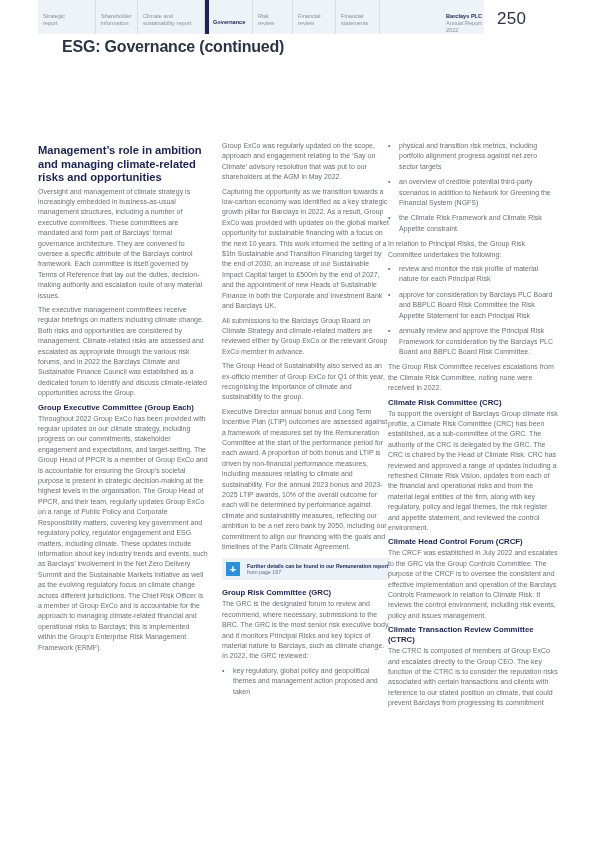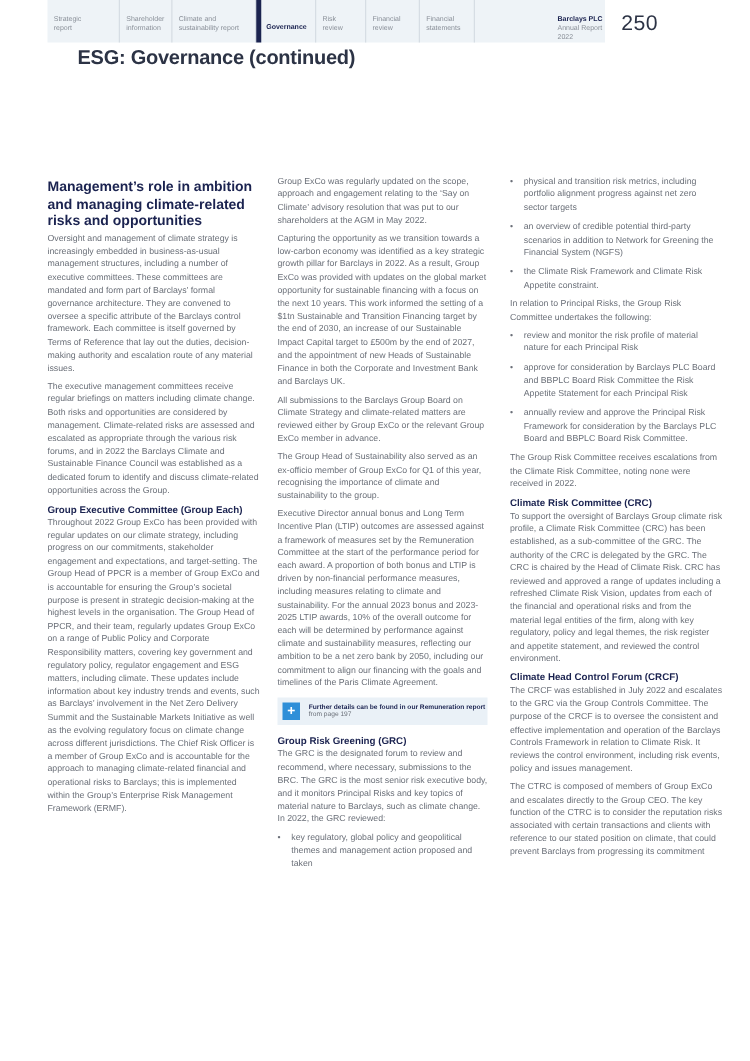--- a/index.html
+++ b/index.html
@@ -27,21 +27,21 @@
   .page-num {
     position: absolute; left: 459px; top: 9px; font-size: 17px; color: #2c3345; letter-spacing: 0.3px;
   }
   .title {
     position: absolute; left: 38px; top: 38px; font-size: 16px; color: #2c3345; letter-spacing: -0.2px; margin-left: 24px;
   }
 
   .col { position: absolute; top: 143px; font-size: 7px; line-height: 10.4px; color: #6a6f78; }
   .col1 { left: 38px; width: 170px; top: 144px; }
   .col2 { left: 222px; width: 168px; top: 141px; }
-  .col3 { left: 408px; width: 170px; top: 141px; }
+  .col3 { left: 388px; width: 170px; top: 141px; }
 
   .h-main { font-size: 11.2px; line-height: 13.5px; color: #1b2350; font-weight: bold; margin-bottom: 2px; }
   .h-sub { font-size: 7.8px; line-height: 10px; color: #1b2350; font-weight: bold; margin: 3px 0 1px; }
   .para { margin-bottom: 4px; }
   ul.bullets { list-style: none; margin: 0 0 5px 0; }
   ul.bullets li { position: relative; padding-left: 11px; margin-bottom: 5px; }
   ul.bullets li::before { content: "•"; position: absolute; left: 0; top: 0; color: #6a6f78; }
 
   .callout {
     display: flex; align-items: center; background: #eaf1f7; margin: 6px 0 8px; height: 22px;
@@ -90,21 +90,21 @@
 <section class="col col2">
   <p class="para">Group ExCo was regularly updated on the scope, approach and engagement relating to the ‘Say on Climate’ advisory resolution that was put to our shareholders at the AGM in May 2022.</p>
   <p class="para">Capturing the opportunity as we transition towards a low-carbon economy was identified as a key strategic growth pillar for Barclays in 2022. As a result, Group ExCo was provided with updates on the global market opportunity for sustainable financing with a focus on the next 10 years. This work informed the setting of a $1tn Sustainable and Transition Financing target by the end of 2030, an increase of our Sustainable Impact Capital target to £500m by the end of 2027, and the appointment of new Heads of Sustainable Finance in both the Corporate and Investment Bank and Barclays UK.</p>
   <p class="para">All submissions to the Barclays Group Board on Climate Strategy and climate-related matters are reviewed either by Group ExCo or the relevant Group ExCo member in advance.</p>
   <p class="para">The Group Head of Sustainability also served as an ex-officio member of Group ExCo for Q1 of this year, recognising the importance of climate and sustainability to the group.</p>
   <p class="para">Executive Director annual bonus and Long Term Incentive Plan (LTIP) outcomes are assessed against a framework of measures set by the Remuneration Committee at the start of the performance period for each award. A proportion of both bonus and LTIP is driven by non-financial performance measures, including measures relating to climate and sustainability. For the annual 2023 bonus and 2023-2025 LTIP awards, 10% of the overall outcome for each will be determined by performance against climate and sustainability measures, reflecting our ambition to be a net zero bank by 2050, including our commitment to align our financing with the goals and timelines of the Paris Climate Agreement.</p>
   <div class="callout">
     <span class="callout-icon">+</span>
     <span class="callout-text"><span>Further details can be found in our Remuneration report</span><span class="light"> from page 197</span></span>
   </div>
-  <h3 class="h-sub">Group Risk Greening (GRC)</h3>
+  <h3 class="h-sub">Group Risk Committee (GRC)</h3>
   <p class="para">The GRC is the designated forum to review and recommend, where necessary, submissions to the BRC. The GRC is the most senior risk executive body, and it monitors Principal Risks and key topics of material nature to Barclays, such as climate change. In 2022, the GRC reviewed:</p>
   <ul class="bullets">
     <li>key regulatory, global policy and geopolitical themes and management action proposed and taken</li>
   </ul>
 </section>
 
 <section class="col col3">
   <ul class="bullets">
     <li>physical and transition risk metrics, including portfolio alignment progress against net zero sector targets</li>
     <li>an overview of credible potential third-party scenarios in addition to Network for Greening the Financial System (NGFS)</li>
@@ -114,14 +114,15 @@
   <ul class="bullets">
     <li>review and monitor the risk profile of material nature for each Principal Risk</li>
     <li>approve for consideration by Barclays PLC Board and BBPLC Board Risk Committee the Risk Appetite Statement for each Principal Risk</li>
     <li>annually review and approve the Principal Risk Framework for consideration by the Barclays PLC Board and BBPLC Board Risk Committee.</li>
   </ul>
   <p class="para">The Group Risk Committee receives escalations from the Climate Risk Committee, noting none were received in 2022.</p>
   <h3 class="h-sub">Climate Risk Committee (CRC)</h3>
   <p class="para">To support the oversight of Barclays Group climate risk profile, a Climate Risk Committee (CRC) has been established, as a sub-committee of the GRC. The authority of the CRC is delegated by the GRC. The CRC is chaired by the Head of Climate Risk. CRC has reviewed and approved a range of updates including a refreshed Climate Risk Vision, updates from each of the financial and operational risks and from the material legal entities of the firm, along with key regulatory, policy and legal themes, the risk register and appetite statement, and reviewed the control environment.</p>
   <h3 class="h-sub">Climate Head Control Forum (CRCF)</h3>
   <p class="para">The CRCF was established in July 2022 and escalates to the GRC via the Group Controls Committee. The purpose of the CRCF is to oversee the consistent and effective implementation and operation of the Barclays Controls Framework in relation to Climate Risk. It reviews the control environment, including risk events, policy and issues management.</p>
+  <h3 class="h-sub">Climate Transaction Review Committee (CTRC)</h3>
   <p class="para">The CTRC is composed of members of Group ExCo and escalates directly to the Group CEO. The key function of the CTRC is to consider the reputation risks associated with certain transactions and clients with reference to our stated position on climate, that could prevent Barclays from progressing its commitment</p>
 </section>
 
 </body></html>

